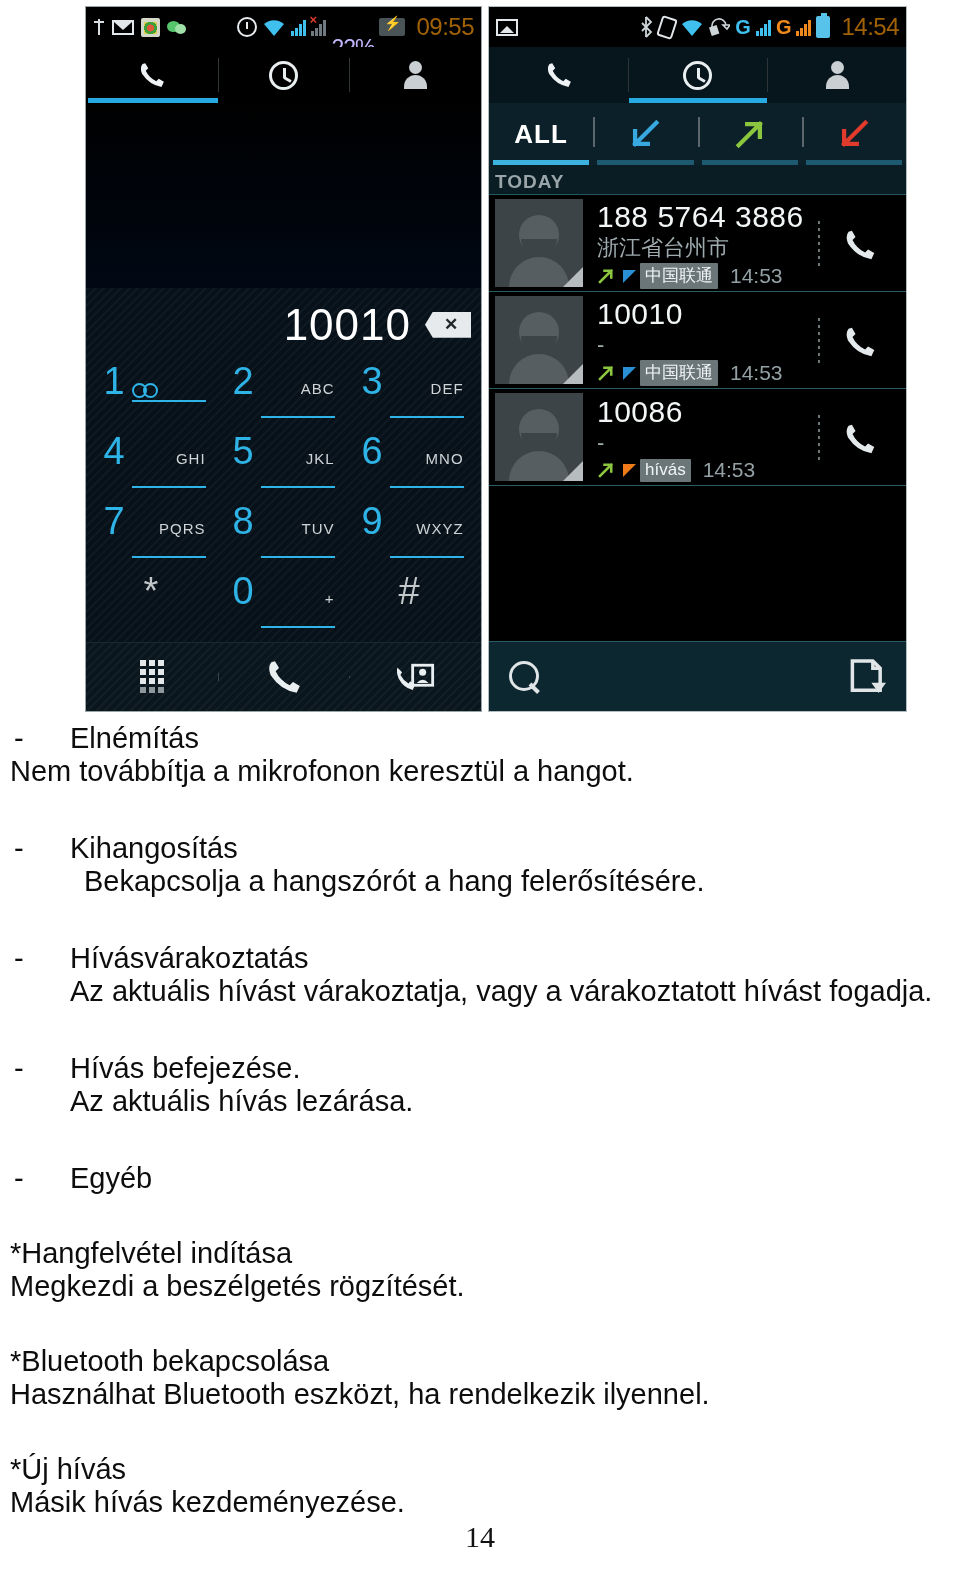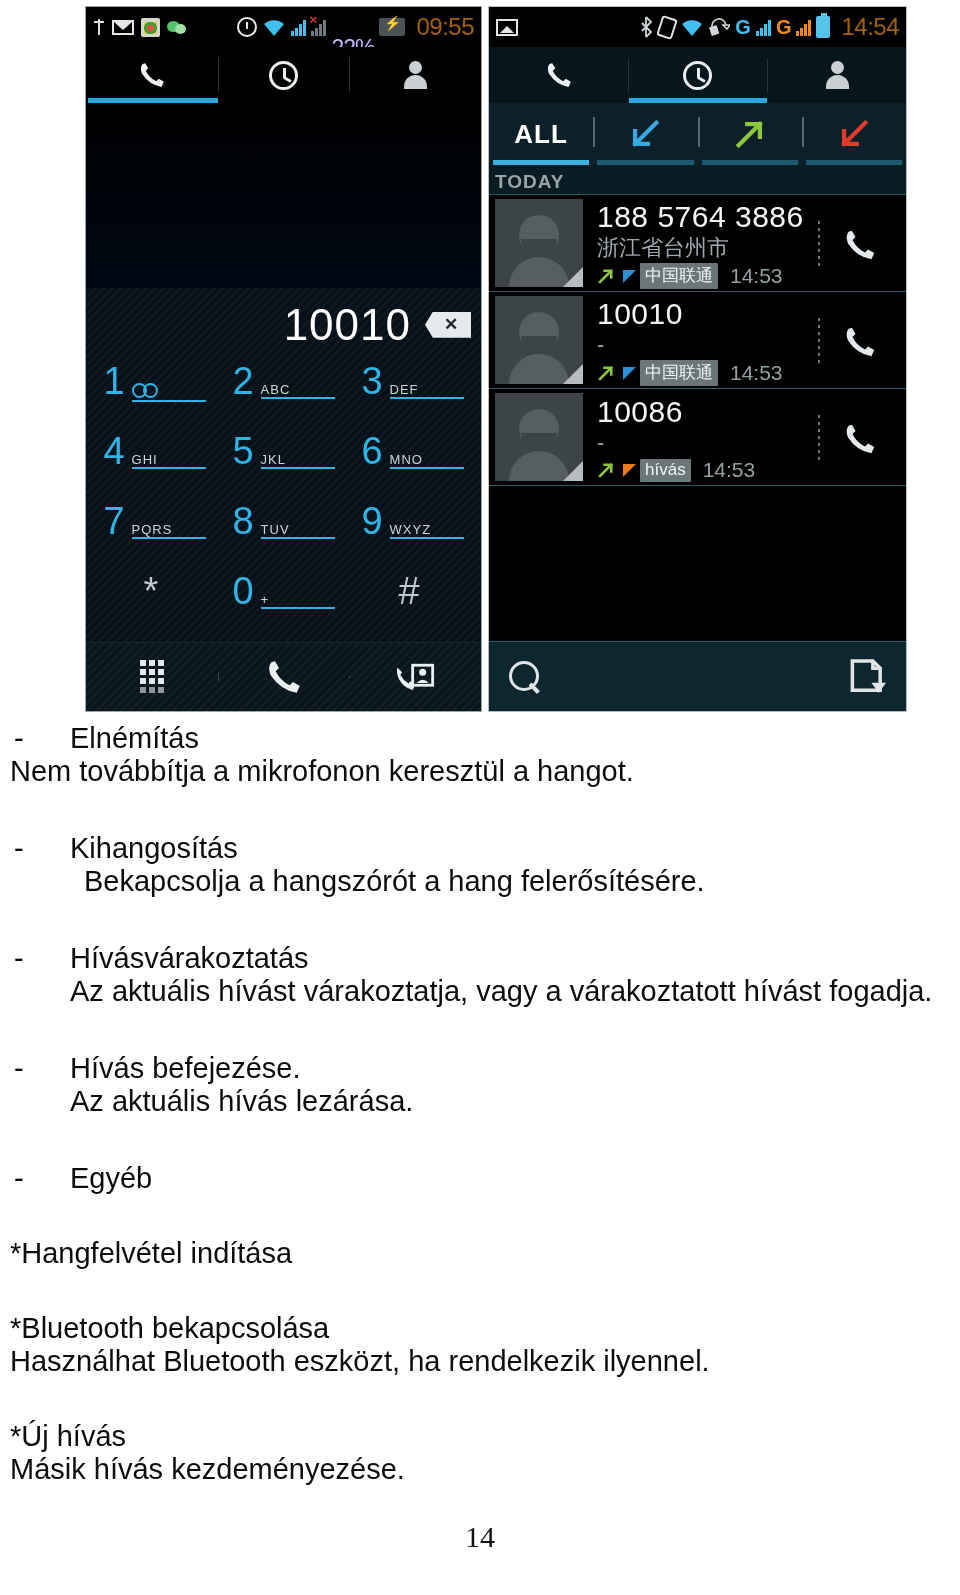--- a/index.html
+++ b/index.html
@@ -110,22 +110,22 @@
     clip-path: polygon(17% 0, 100% 0, 100% 100%, 17% 100%, 0 50%);
     display:flex;align-items:center;justify-content:center;
   }
   .backspace span { color:#23282b; font-size:17px; font-weight:bold; margin-left:6px; }
 
   .keys { display:grid; grid-template-columns:repeat(3,1fr); grid-auto-rows:70px; padding:0 4px; }
   .key { display:flex; align-items:baseline; justify-content:center; gap:7px; position:relative; }
   .key .dg { font-size:38px; color:#2fb4e8; font-weight:300; line-height:1; }
   .key .dg.grey { color:#c2c7ca; }
   .key .lt {
-    font-size:13px; color:#cfd4d7; letter-spacing:1px;
-    border-bottom:2px solid #2fb4e8; min-width:74px; text-align:left; padding-bottom:0;
+    font-size:15px; color:#cfd4d7; letter-spacing:1px;
+    border-bottom:2px solid #2fb4e8; min-width:74px; text-align:right; padding-bottom:19px;
   }
   .key .lt.empty { border-bottom:none; min-width:0; }
   .key .vm {
     min-width:74px; border-bottom:2px solid #2fb4e8; padding-bottom:5px; height:20px;
     display:flex; align-items:center;
   }
   .vm-glyph { width:26px;height:11px;position:relative; }
   .vm-glyph::before,.vm-glyph::after{
     content:""; position:absolute; top:0; width:11px;height:11px;
     border:2px solid #2fb4e8; border-radius:50%;
@@ -587,20 +587,21 @@
 
     <div class="block" style="padding-top:44px;">
       <div class="line-head">
         <span class="dash">-</span>
         <span>Egyéb</span>
       </div>
     </div>
 
     <div class="block" style="padding-top:42px;">
       <div class="line-body flush">*Hangfelvétel indítása</div>
+      <div class="line-body flush">Megkezdi a beszélgetés rögzítését.</div>
     </div>
 
     <div class="block" style="padding-top:42px;">
       <div class="line-body flush">*Bluetooth bekapcsolása</div>
       <div class="line-body flush">Használhat Bluetooth eszközt, ha rendelkezik ilyennel.</div>
     </div>
 
     <div class="block" style="padding-top:42px;">
       <div class="line-body flush">*Új hívás</div>
       <div class="line-body flush">Másik hívás kezdeményezése.</div>

